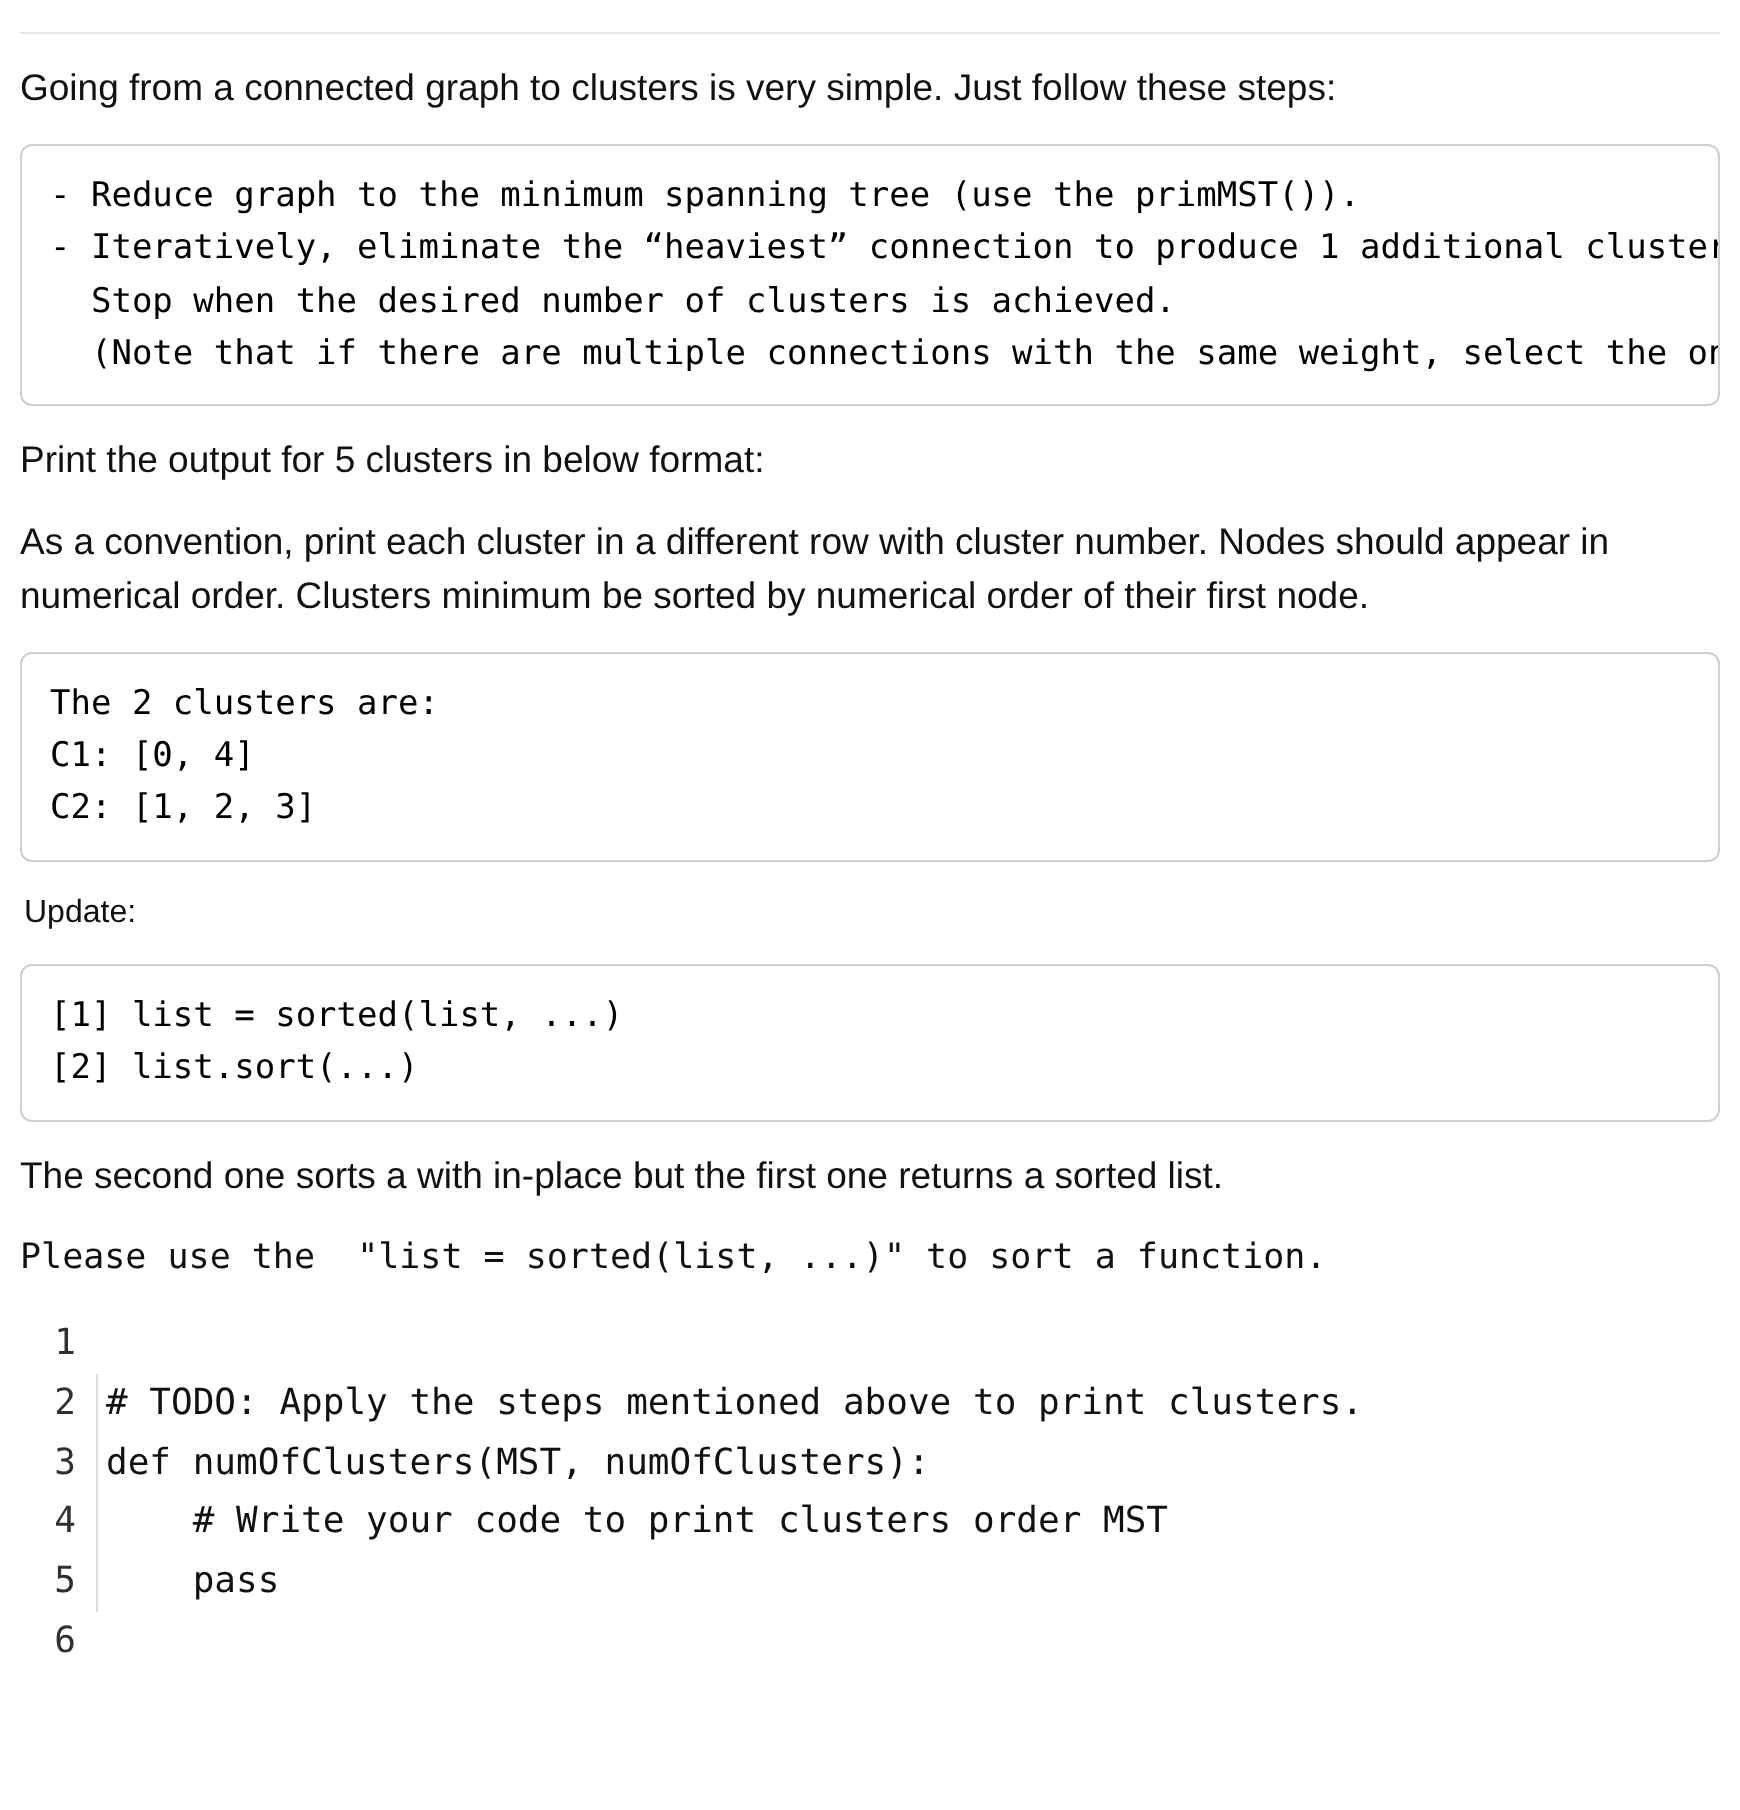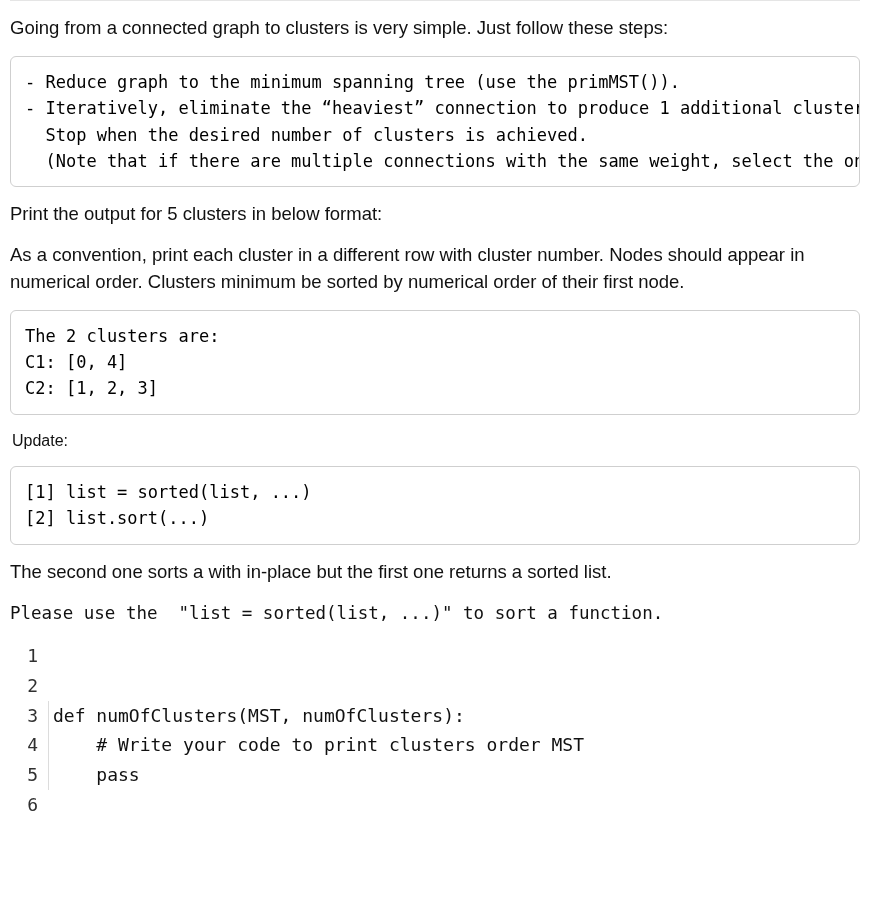--- a/index.html
+++ b/index.html
@@ -7,21 +7,21 @@
     padding: 0;
     background: #ffffff;
     color: #111111;
     font-family: Arial, "Helvetica Neue", Helvetica, sans-serif;
     font-size: 18px;
     line-height: 1.45;
   }
   .page {
     width: 870px;
     box-sizing: border-box;
-    padding: 0 10px 20px 10px;
+    padding: 16px 10px 20px 10px;
   }
   .top-divider {
     border-top: 1px solid #e5e5e5;
     margin: 0 0 10px 0;
   }
   p.body-text {
     margin: 14px 0;
     font-size: 18.5px;
   }
   pre.code-block {
@@ -108,20 +108,21 @@
   <div class="mono-inline">Please use the  "list = sorted(list, ...)" to sort a function.</div>
 
   <div class="editor">
 
   <div class="editor-row">
         <div class="gutter">1</div>
         <div class="code-cell"></div>
       </div>
       <div class="editor-row">
         <div class="gutter">2</div>
+        <div class="code-cell"># TODO: Apply the steps mentioned above to print clusters.</div>
       </div>
       <div class="editor-row">
         <div class="gutter">3</div>
         <div class="code-cell">def numOfClusters(MST, numOfClusters):</div>
       </div>
       <div class="editor-row">
         <div class="gutter">4</div>
         <div class="code-cell">    # Write your code to print clusters order MST</div>
       </div>
       <div class="editor-row">

